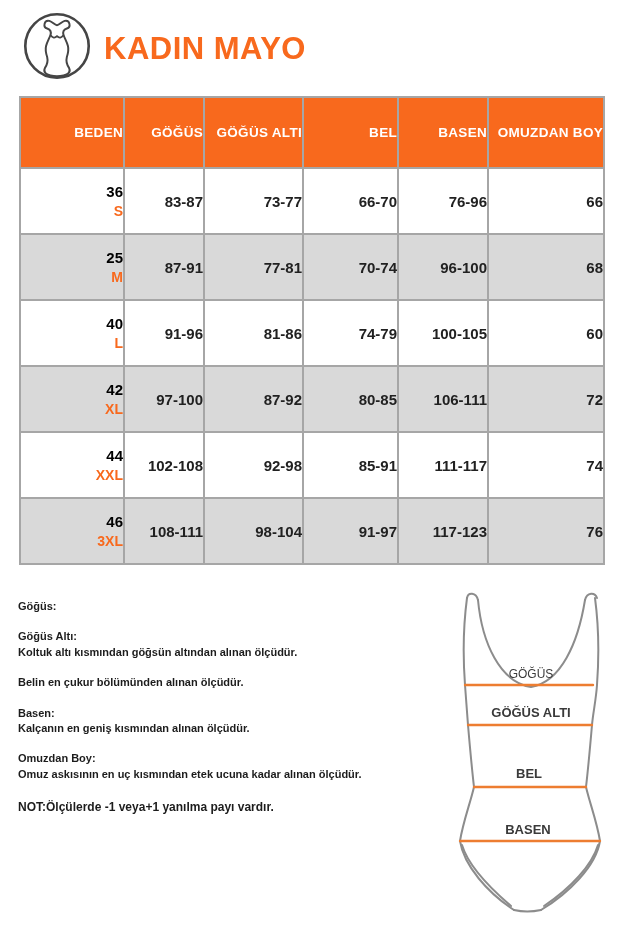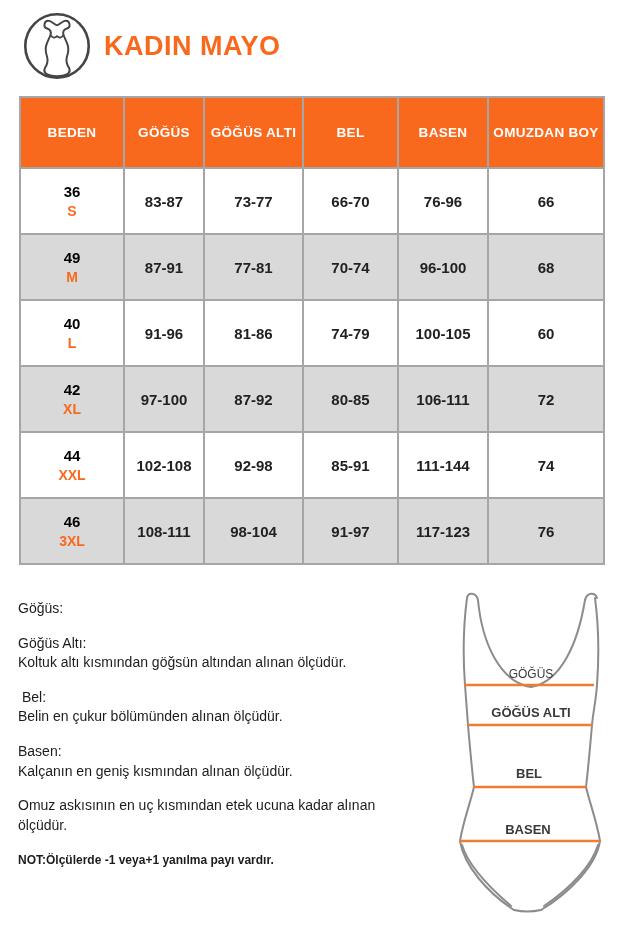--- a/index.html
+++ b/index.html
@@ -5,46 +5,46 @@
   html,body { margin:0; padding:0; background:#ffffff; }
   .page {
     position:relative; width:621px; height:931px; background:#ffffff;
     font-family:"Liberation Sans", sans-serif; overflow:hidden; margin:0 auto;
   }
 
   
   .brand-icon { position:absolute; left:22px; top:11px; width:70px; height:70px; }
   .page-title {
     position:absolute; left:104px; top:31px;
-    font-size:27px; font-weight:bold; color:#F8691D; letter-spacing:.5px;
+    font-size:31px; font-weight:bold; color:#F8691D; letter-spacing:.5px;
   }
 
   
   table.size-table {
     position:absolute; left:19px; top:96px;
     border-collapse:collapse; table-layout:fixed;
   }
   .size-table th, .size-table td {
-    border:2px solid #A6A6A6; text-align:center; vertical-align:middle; padding:0;
+    border:2px solid #A6A6A6; text-align:right; vertical-align:middle; padding:0;
   }
   .size-table thead th {
     background:#F8691D; color:#ffffff; font-size:13.5px; font-weight:bold;
     height:69px; line-height:1.45; letter-spacing:.3px;
   }
   .size-table tbody td {
     background:#ffffff; font-size:15px; font-weight:bold; color:#212121; height:64px;
   }
   .size-table tbody tr.alt td { background:#D9D9D9; }
   .size-num { font-size:15px; font-weight:bold; color:#000000; line-height:1.2; }
   .size-letter { font-size:14px; font-weight:bold; color:#F8691D; line-height:1.2; margin-top:2px; }
 
   
   .guide { position:absolute; left:18px; top:599px; width:408px; color:#1c1c1c; }
   .guide-heading { font-size:15px; font-weight:bold; margin:0 0 11px 0; letter-spacing:.2px; }
-  .guide-item { margin:0 0 15px 0; font-size:14px; line-height:1.4; font-weight:normal; }
+  .guide-item { margin:0 0 15px 0; font-size:11px; line-height:1.4; font-weight:bold; }
   .guide-label { white-space:pre-wrap; }
   .guide-text { max-width:372px; }
   .guide-note { margin-top:18px; font-size:12px; font-weight:bold; }
 
   
   .diagram { position:absolute; left:448px; top:588px; width:172px; height:340px; }
   .suit-line { fill:none; stroke:#8c8c8c; stroke-width:2; stroke-linecap:round; }
   .measure-line { stroke:#ED7D31; stroke-width:2.4; stroke-linecap:round; }
   .diag-label { fill:#3a3a3a; font-family:"Liberation Sans", sans-serif; }
   .diag-label.light { font-size:12px; font-weight:normal; }
@@ -88,21 +88,21 @@
           <div class="size-letter">S</div>
         </td>
         <td>83-87</td>
         <td>73-77</td>
         <td>66-70</td>
         <td>76-96</td>
         <td>66</td>
       </tr>
       <tr class="alt">
         <td>
-          <div class="size-num">49</div>
+          <div class="size-num">25</div>
           <div class="size-letter">M</div>
         </td>
         <td>87-91</td>
         <td>77-81</td>
         <td>70-74</td>
         <td>96-100</td>
         <td>68</td>
       </tr>
       <tr>
         <td>
@@ -127,21 +127,21 @@
         <td>72</td>
       </tr>
       <tr>
         <td>
           <div class="size-num">44</div>
           <div class="size-letter">XXL</div>
         </td>
         <td>102-108</td>
         <td>92-98</td>
         <td>85-91</td>
-        <td>111-144</td>
+        <td>111-117</td>
         <td>74</td>
       </tr>
       <tr class="alt">
         <td>
           <div class="size-num">46</div>
           <div class="size-letter">3XL</div>
         </td>
         <td>108-111</td>
         <td>98-104</td>
         <td>91-97</td>
@@ -154,28 +154,28 @@
   <div class="guide">
 
     <div class="guide-item">
       <div class="guide-label">Göğüs:</div>
     </div>
     <div class="guide-item">
       <div class="guide-label">Göğüs Altı:</div>
       <div class="guide-text">Koltuk altı kısmından göğsün altından alınan ölçüdür.</div>
     </div>
     <div class="guide-item">
-      <div class="guide-label"> Bel:</div>
       <div class="guide-text">Belin en çukur bölümünden alınan ölçüdür.</div>
     </div>
     <div class="guide-item">
       <div class="guide-label">Basen:</div>
       <div class="guide-text">Kalçanın en geniş kısmından alınan ölçüdür.</div>
     </div>
     <div class="guide-item">
+      <div class="guide-label">Omuzdan Boy:</div>
       <div class="guide-text">Omuz askısının en uç kısmından etek ucuna kadar alınan ölçüdür.</div>
     </div>
 
     <div class="guide-note">NOT:Ölçülerde -1 veya+1 yanılma payı vardır.</div>
   </div>
 
   <svg class="diagram" viewBox="0 0 172 340">
 
     <path class="suit-line" d="M19 10 C15 40 15 70 17 97 C18 112 19 125 20 137 C22 160 24 182 26 199 C22 216 15 234 12 253 C16 278 40 305 66 322"></path>
     <path class="suit-line" d="M147 10 C151 40 151 70 149 97 C148 112 145 125 144 137 C142 160 140 182 138 199 C142 216 149 234 152 253 C148 278 121 305 93 322"></path>

